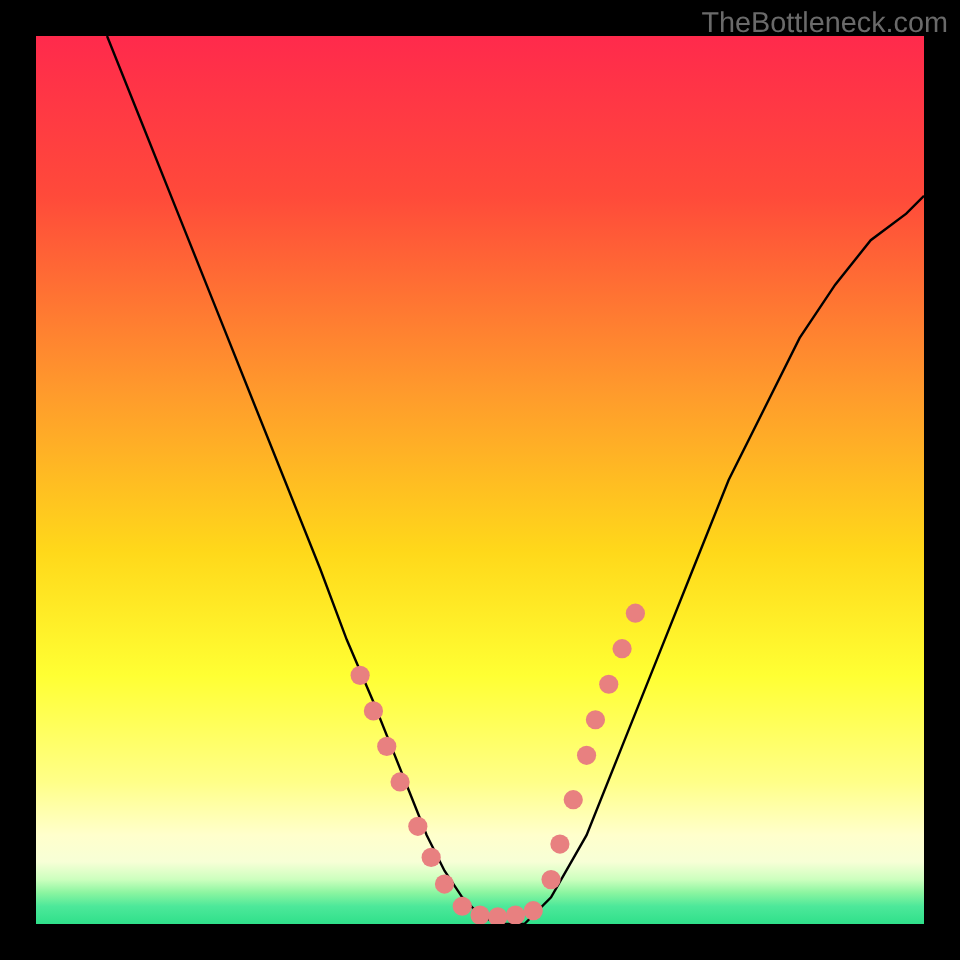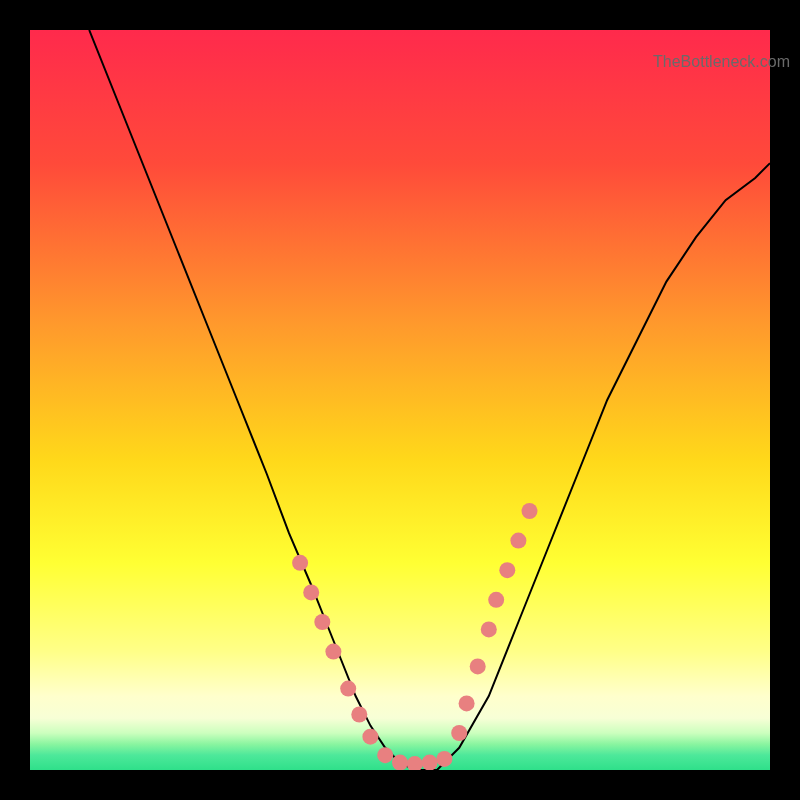--- a/index.html
+++ b/index.html
@@ -1,17 +1,17 @@
 <!DOCTYPE html>
 <html><head>
 <meta charset="utf-8">
 <style>
   * { margin: 0; padding: 0; box-sizing: border-box; }
   body { width: 800px; height: 800px; background: #000; position: relative; font-family: Arial, sans-serif; }
-  .watermark { position: absolute; top: 6px; right: 10px; color: #6a6a6a; font-size: 16px; font-weight: 500; z-index: 10; margin-top: 47px; }
+  .watermark { position: absolute; top: 6px; right: 10px; color: #6a6a6a; font-size: 24px; font-weight: 500; z-index: 10; }
   .plot-area { position: absolute; left: 30px; top: 30px; width: 740px; height: 740px; }
   .plot-svg { width: 100%; height: 100%; display: block; }
 </style>
 </head>
 <body>
 
 <div class="watermark">TheBottleneck.com</div>
 
 <div class="plot-area">
   <svg class="plot-svg" viewBox="0 0 740 740" preserveAspectRatio="none">

